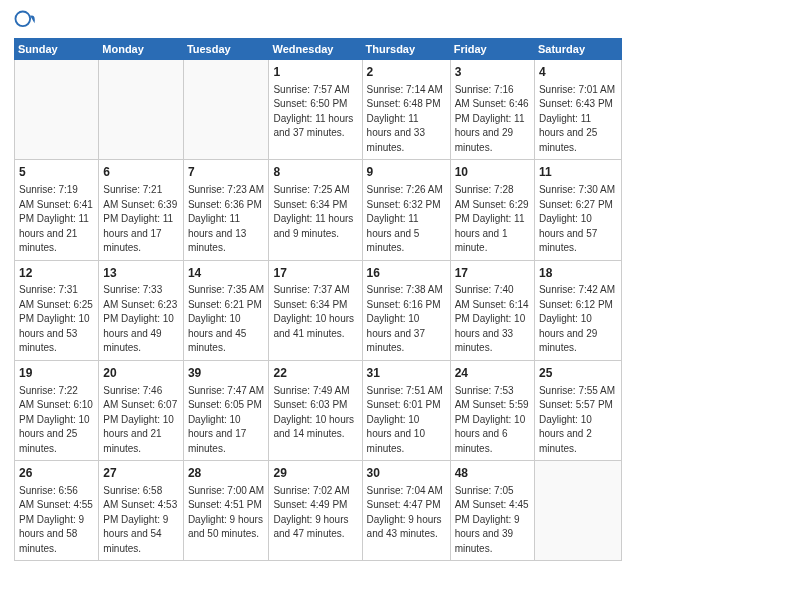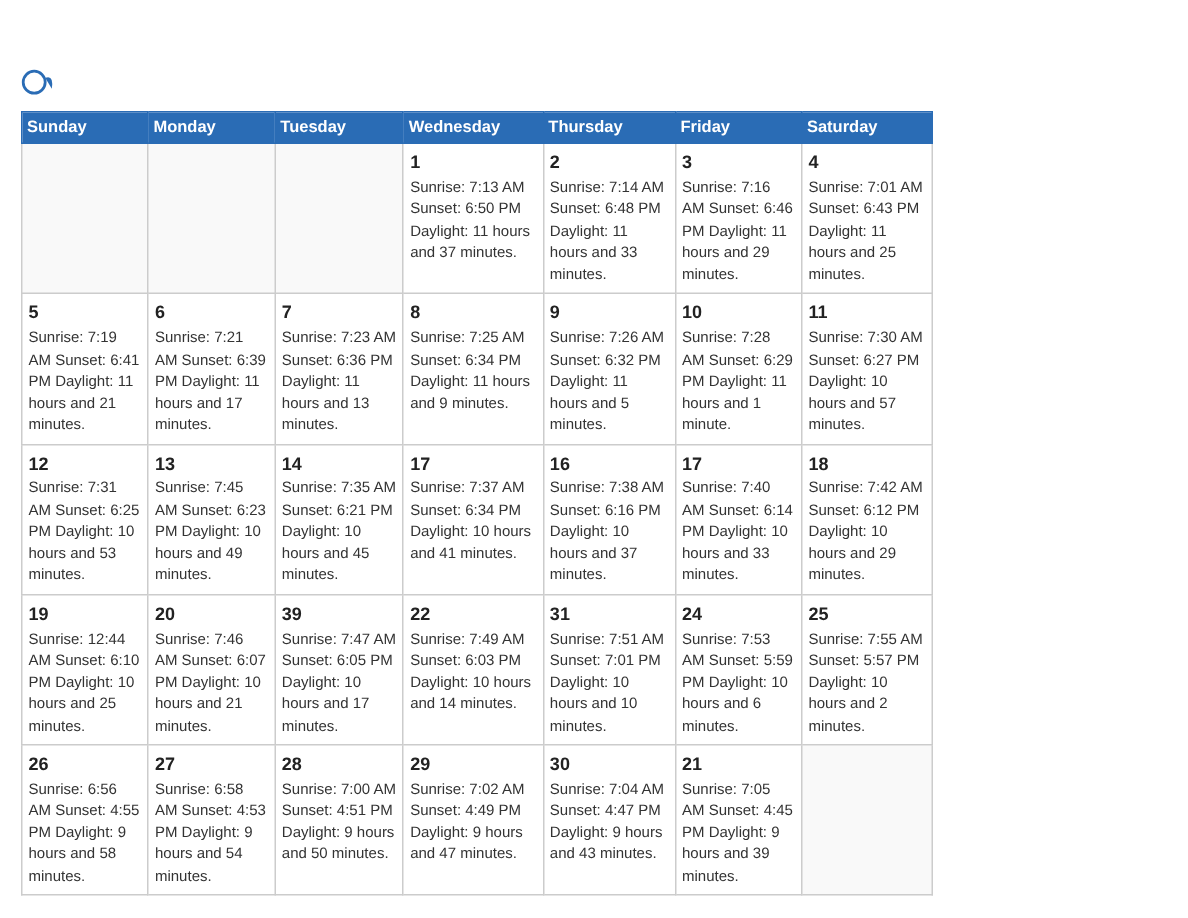--- a/index.html
+++ b/index.html
@@ -6,21 +6,20 @@
     body {
       width: 792px;
       height: 612px;
       font-family: Arial, sans-serif;
       background: #fff;
       overflow: hidden;
     }
     .container {
       width: 636px;
       padding: 10px 14px;
-      margin-top: 36px;
     }
     .header {
       display: flex;
       justify-content: space-between;
       align-items: flex-start;
       margin-bottom: 6px;
     }
     .logo {
       display: flex;
       align-items: center;
@@ -121,21 +120,21 @@
           <th>Saturday</th>
         </tr>
     </thead>
     <tbody id="calendar-body">
     <tr>
           <td class="empty"></td>
           <td class="empty"></td>
           <td class="empty"></td>
           <td>
             <span class="day-number">1</span>
-            <div class="day-detail">Sunrise: 7:13 AM
+            <div class="day-detail">Sunrise: 7:57 AM
 Sunset: 6:50 PM
 Daylight: 11 hours
 and 37 minutes.</div>
           </td>
           <td>
             <span class="day-number">2</span>
             <div class="day-detail">Sunrise: 7:14 AM
 Sunset: 6:48 PM
 Daylight: 11 hours
 and 33 minutes.</div>
@@ -209,21 +208,21 @@
         <tr>
           <td>
             <span class="day-number">12</span>
             <div class="day-detail">Sunrise: 7:31 AM
 Sunset: 6:25 PM
 Daylight: 10 hours
 and 53 minutes.</div>
           </td>
           <td>
             <span class="day-number">13</span>
-            <div class="day-detail">Sunrise: 7:45 AM
+            <div class="day-detail">Sunrise: 7:33 AM
 Sunset: 6:23 PM
 Daylight: 10 hours
 and 49 minutes.</div>
           </td>
           <td>
             <span class="day-number">14</span>
             <div class="day-detail">Sunrise: 7:35 AM
 Sunset: 6:21 PM
 Daylight: 10 hours
 and 45 minutes.</div>
@@ -253,21 +252,21 @@
             <span class="day-number">18</span>
             <div class="day-detail">Sunrise: 7:42 AM
 Sunset: 6:12 PM
 Daylight: 10 hours
 and 29 minutes.</div>
           </td>
         </tr>
         <tr>
           <td>
             <span class="day-number">19</span>
-            <div class="day-detail">Sunrise: 12:44 AM
+            <div class="day-detail">Sunrise: 7:22 AM
 Sunset: 6:10 PM
 Daylight: 10 hours
 and 25 minutes.</div>
           </td>
           <td>
             <span class="day-number">20</span>
             <div class="day-detail">Sunrise: 7:46 AM
 Sunset: 6:07 PM
 Daylight: 10 hours
 and 21 minutes.</div>
@@ -282,21 +281,21 @@
           <td>
             <span class="day-number">22</span>
             <div class="day-detail">Sunrise: 7:49 AM
 Sunset: 6:03 PM
 Daylight: 10 hours
 and 14 minutes.</div>
           </td>
           <td>
             <span class="day-number">31</span>
             <div class="day-detail">Sunrise: 7:51 AM
-Sunset: 7:01 PM
+Sunset: 6:01 PM
 Daylight: 10 hours
 and 10 minutes.</div>
           </td>
           <td>
             <span class="day-number">24</span>
             <div class="day-detail">Sunrise: 7:53 AM
 Sunset: 5:59 PM
 Daylight: 10 hours
 and 6 minutes.</div>
           </td>
@@ -338,21 +337,21 @@
 and 47 minutes.</div>
           </td>
           <td>
             <span class="day-number">30</span>
             <div class="day-detail">Sunrise: 7:04 AM
 Sunset: 4:47 PM
 Daylight: 9 hours
 and 43 minutes.</div>
           </td>
           <td>
-            <span class="day-number">21</span>
+            <span class="day-number">48</span>
             <div class="day-detail">Sunrise: 7:05 AM
 Sunset: 4:45 PM
 Daylight: 9 hours
 and 39 minutes.</div>
           </td>
           <td class="empty"></td>
         </tr>
       </tbody>
   </table>
 </div>

